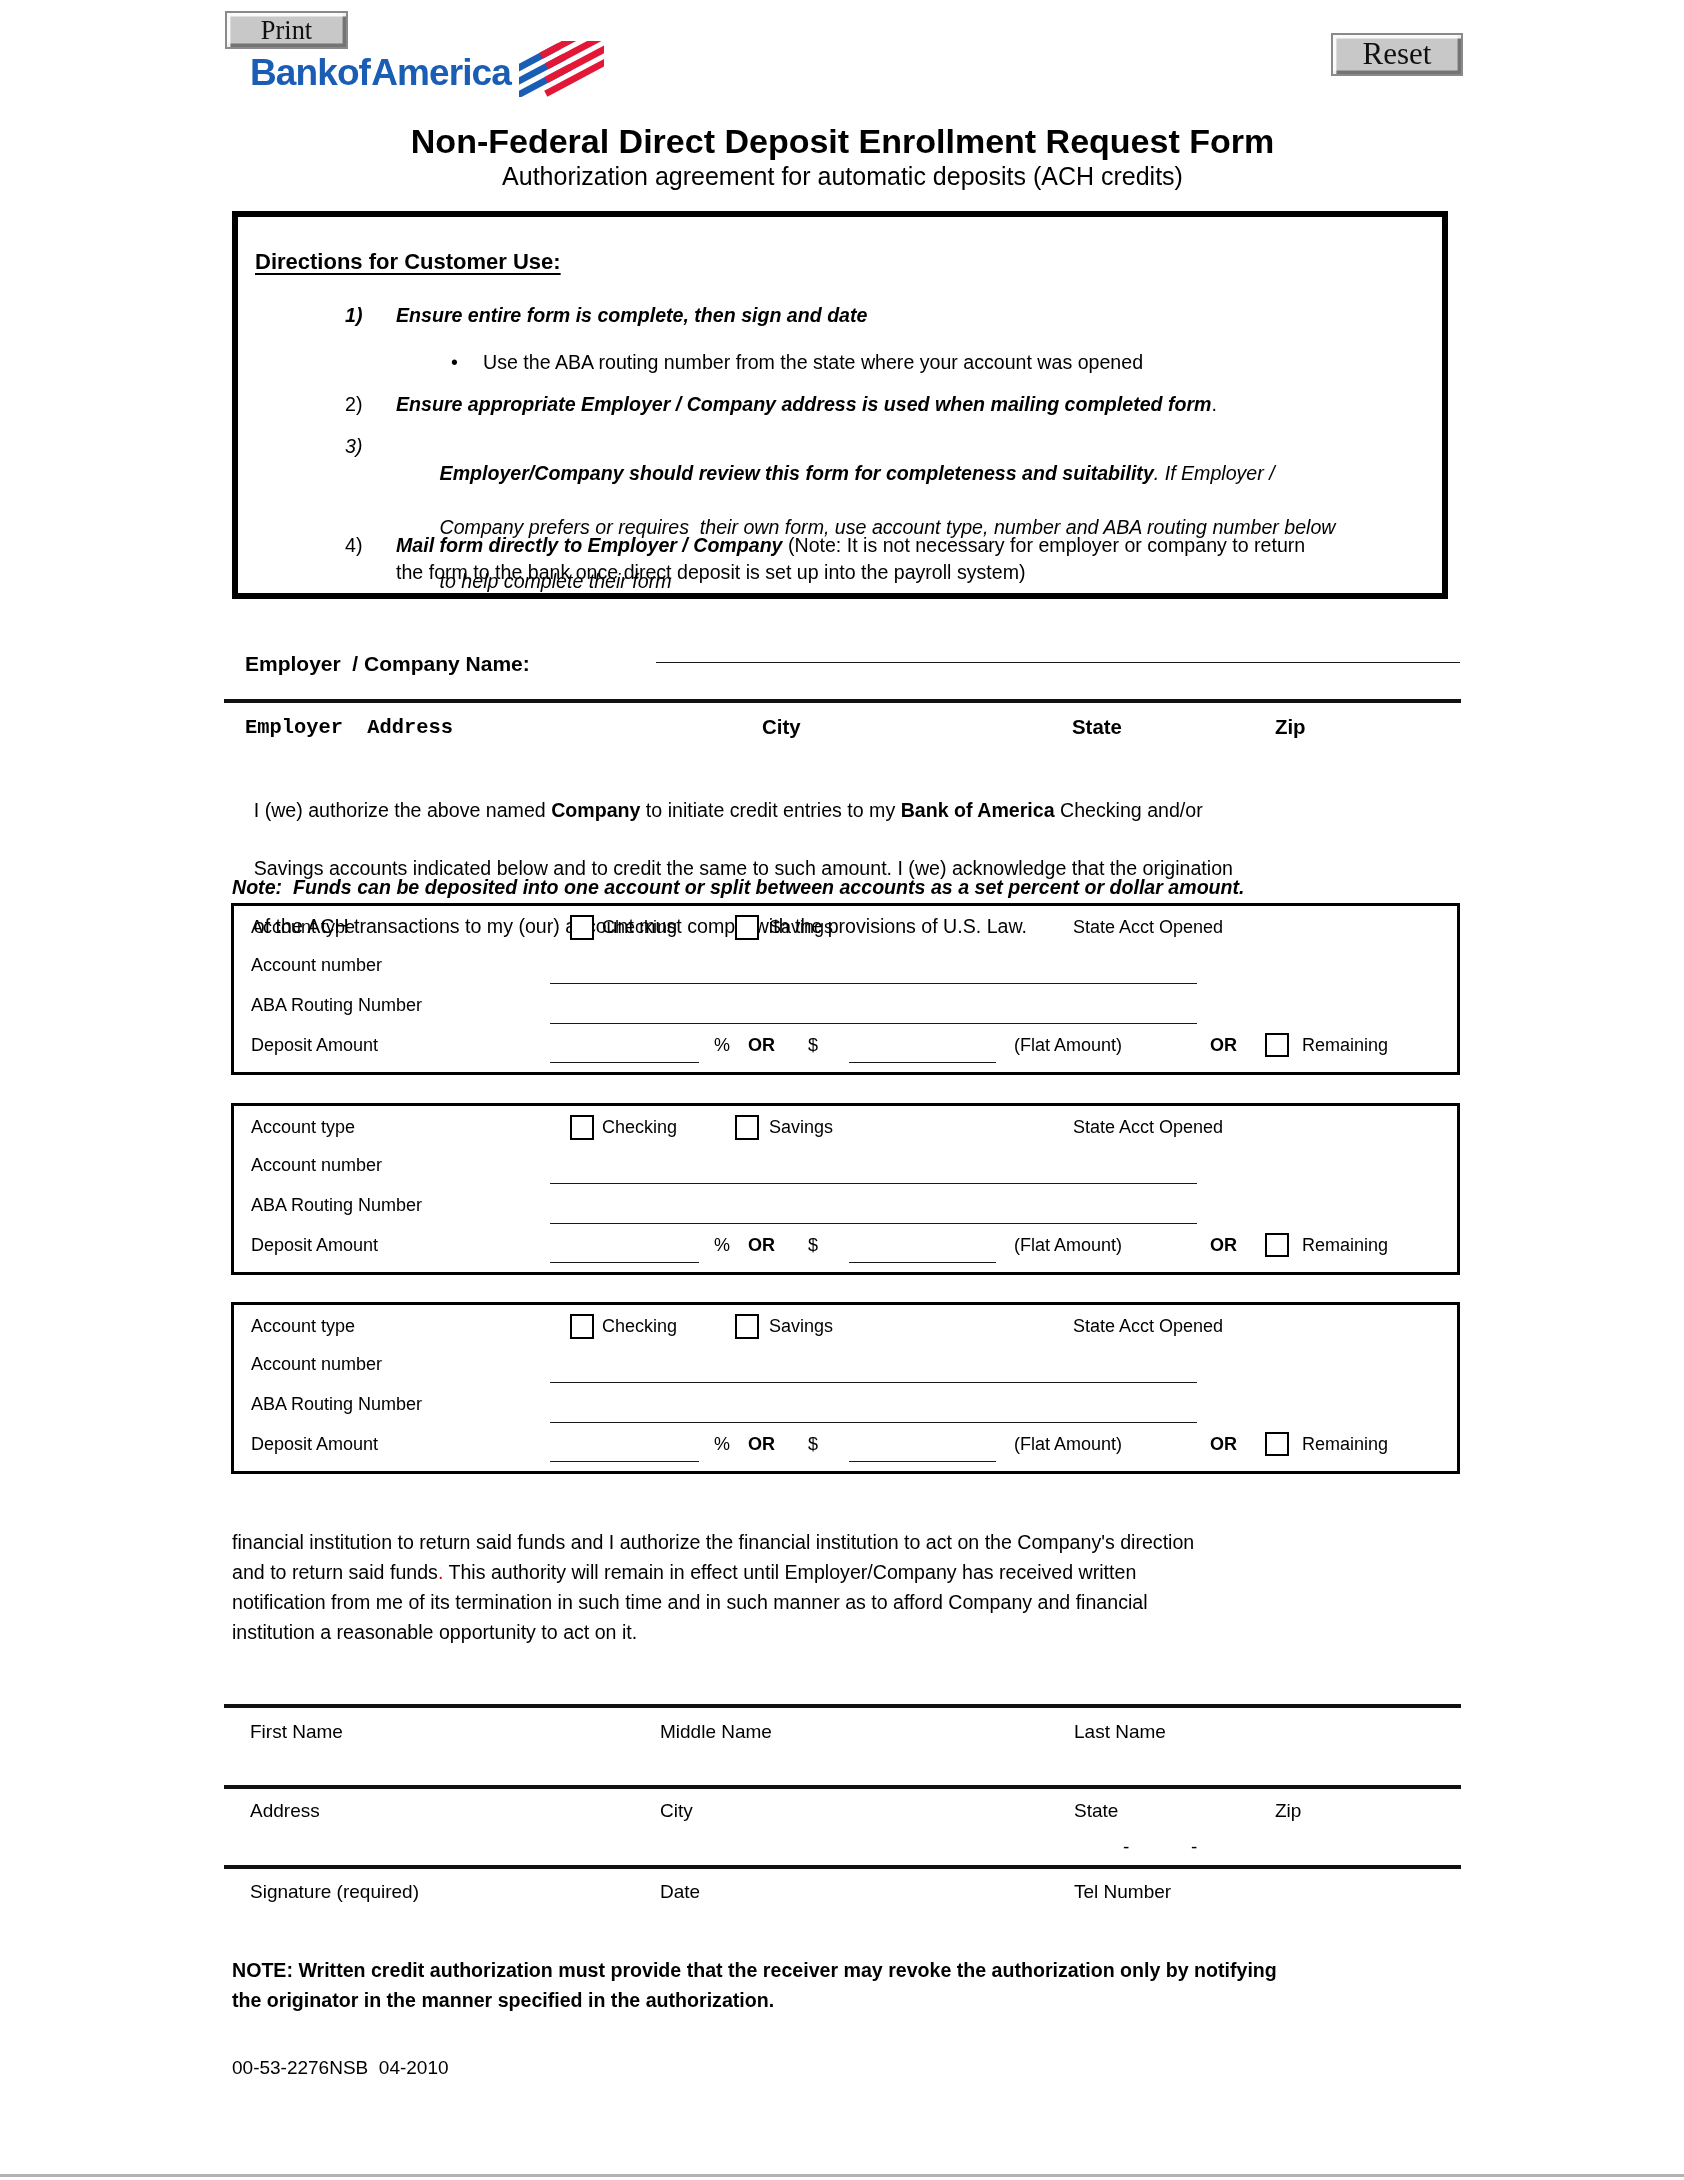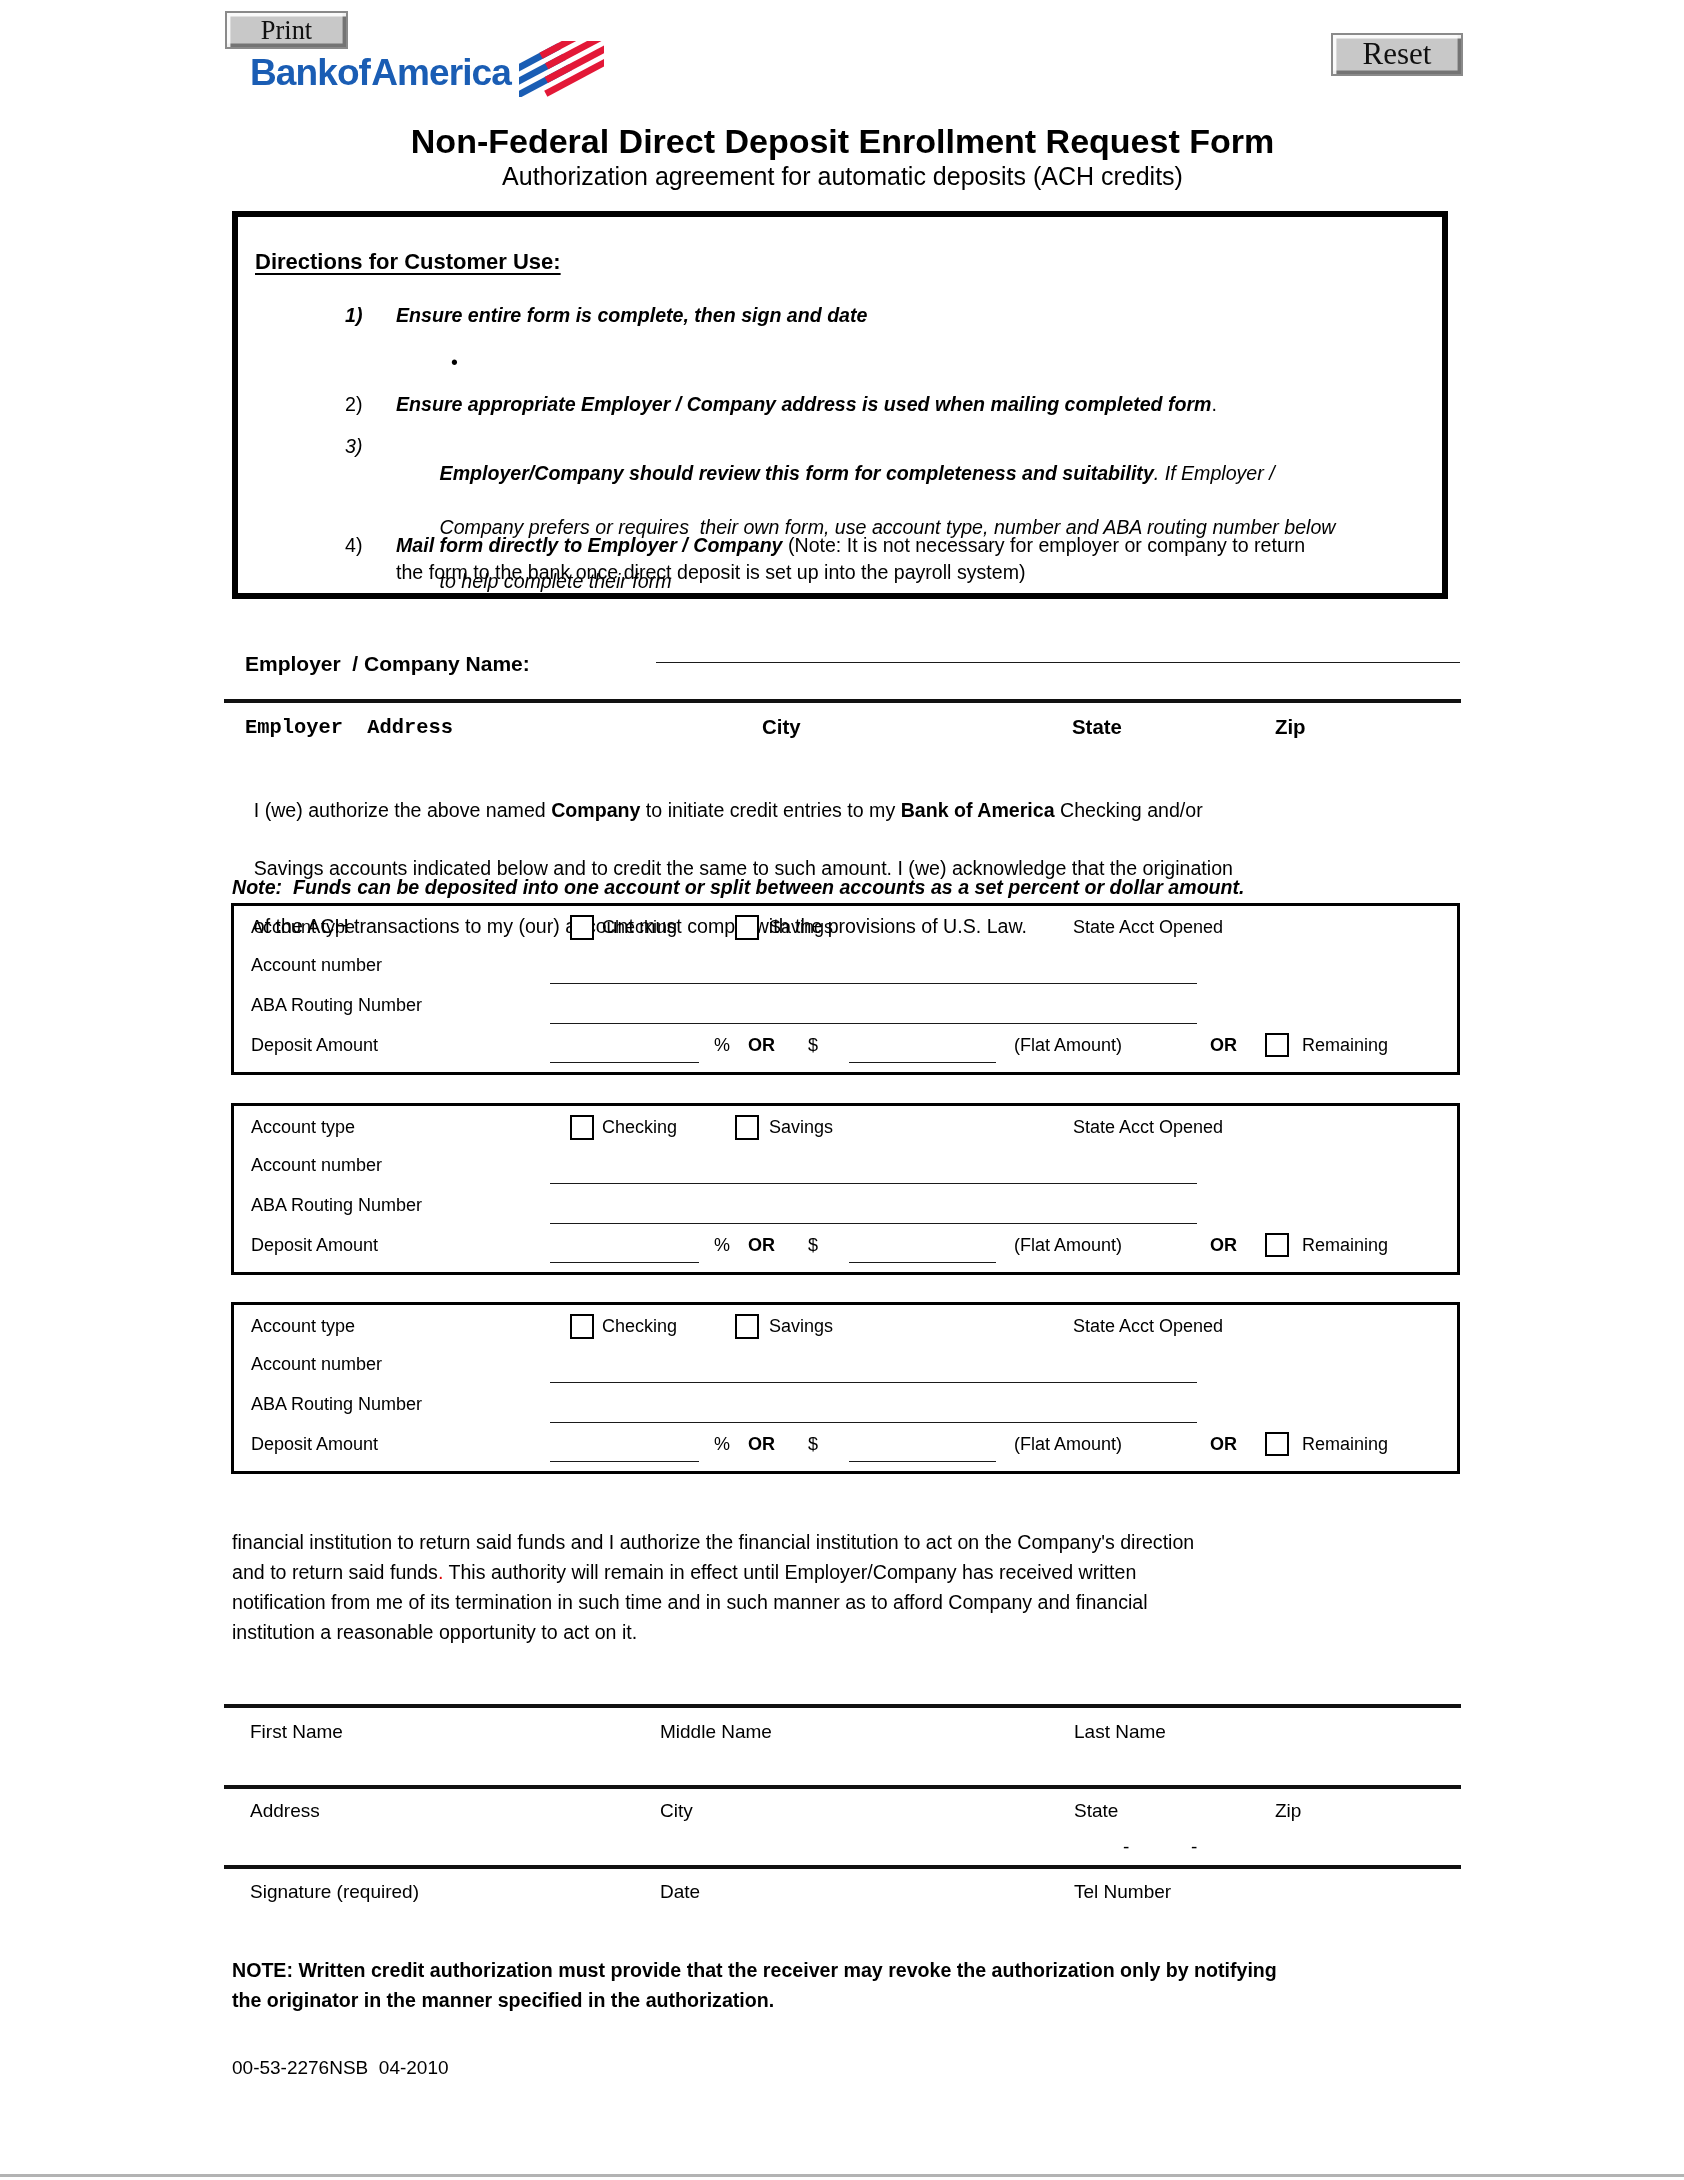--- a/index.html
+++ b/index.html
@@ -73,20 +73,21 @@
   <div class="abs dir-box" style="left:232px;top:198px;width:1216px;height:388px;">
     <div class="abs dir-head" style="left:17px;top:32px;">Directions for Customer Use:</div>
 
     <div class="abs dir-item" style="left:107px;top:85px;width:1099px;">
       <span class="dir-num bi">1)</span>
       <span class="bi">Ensure entire form is complete, then sign and date</span>
     </div>
 
     <div class="abs dir-item" style="left:213px;top:132px;width:988px;">
       <span style="width:32px;flex:0 0 32px;">•</span>
+      <span>Use the ABA routing number from the state where your account was opened</span>
     </div>
 
     <div class="abs dir-item" style="left:107px;top:174px;width:1099px;">
       <span class="dir-num">2)</span>
       <span><span class="bi">Ensure appropriate Employer / Company address is used when mailing completed form</span><span>.</span></span>
     </div>
 
     <div class="abs dir-item" style="left:107px;top:216px;width:1099px;">
       <span class="dir-num it">3)</span>
       <span class="prew" style="width:1005px;">

